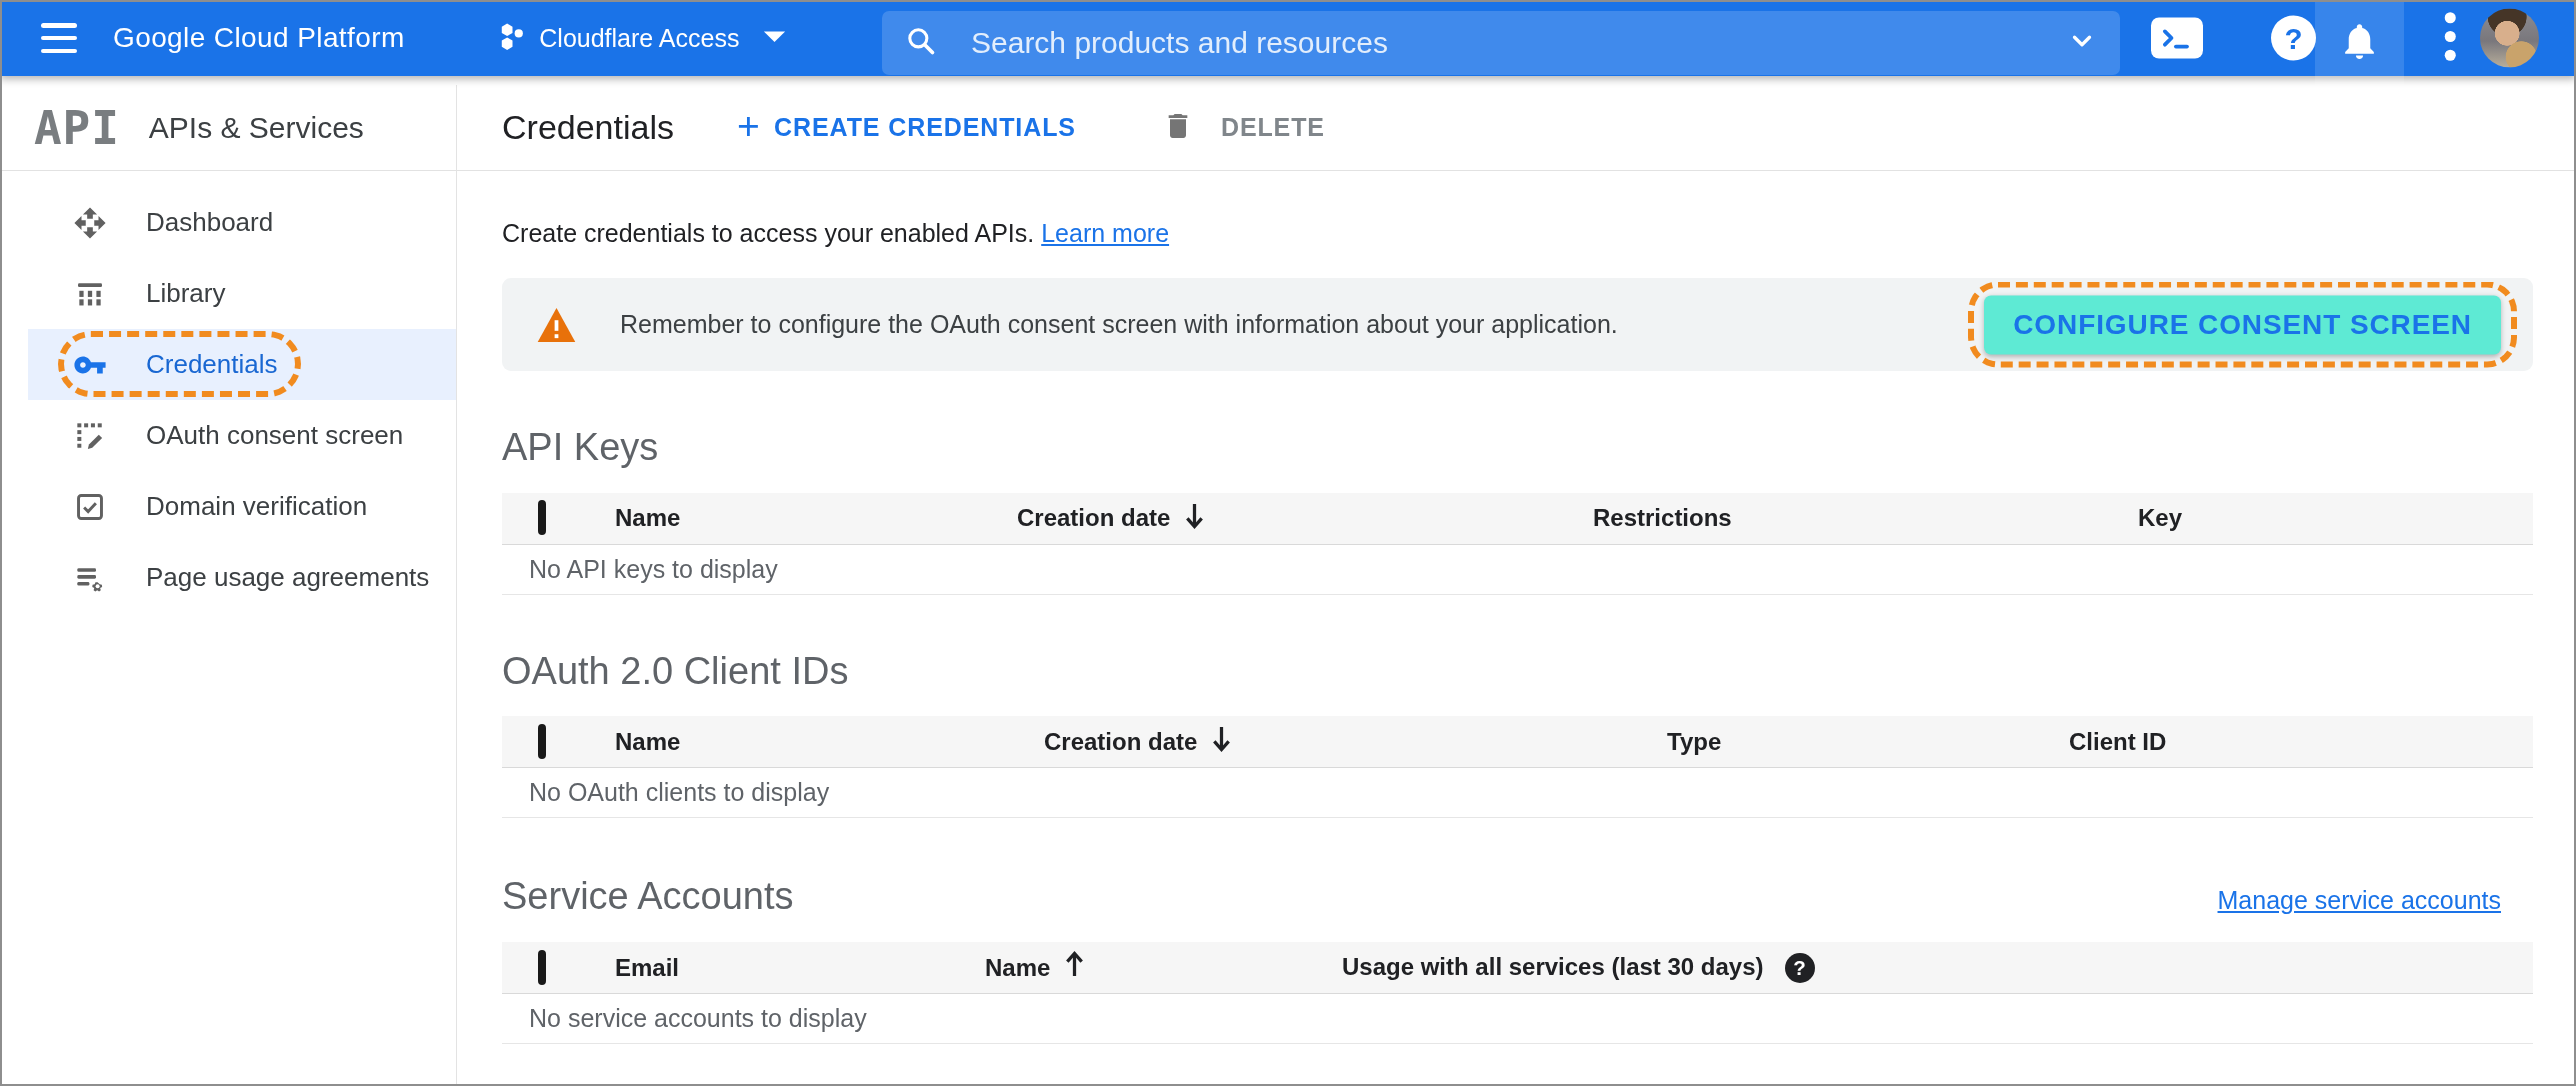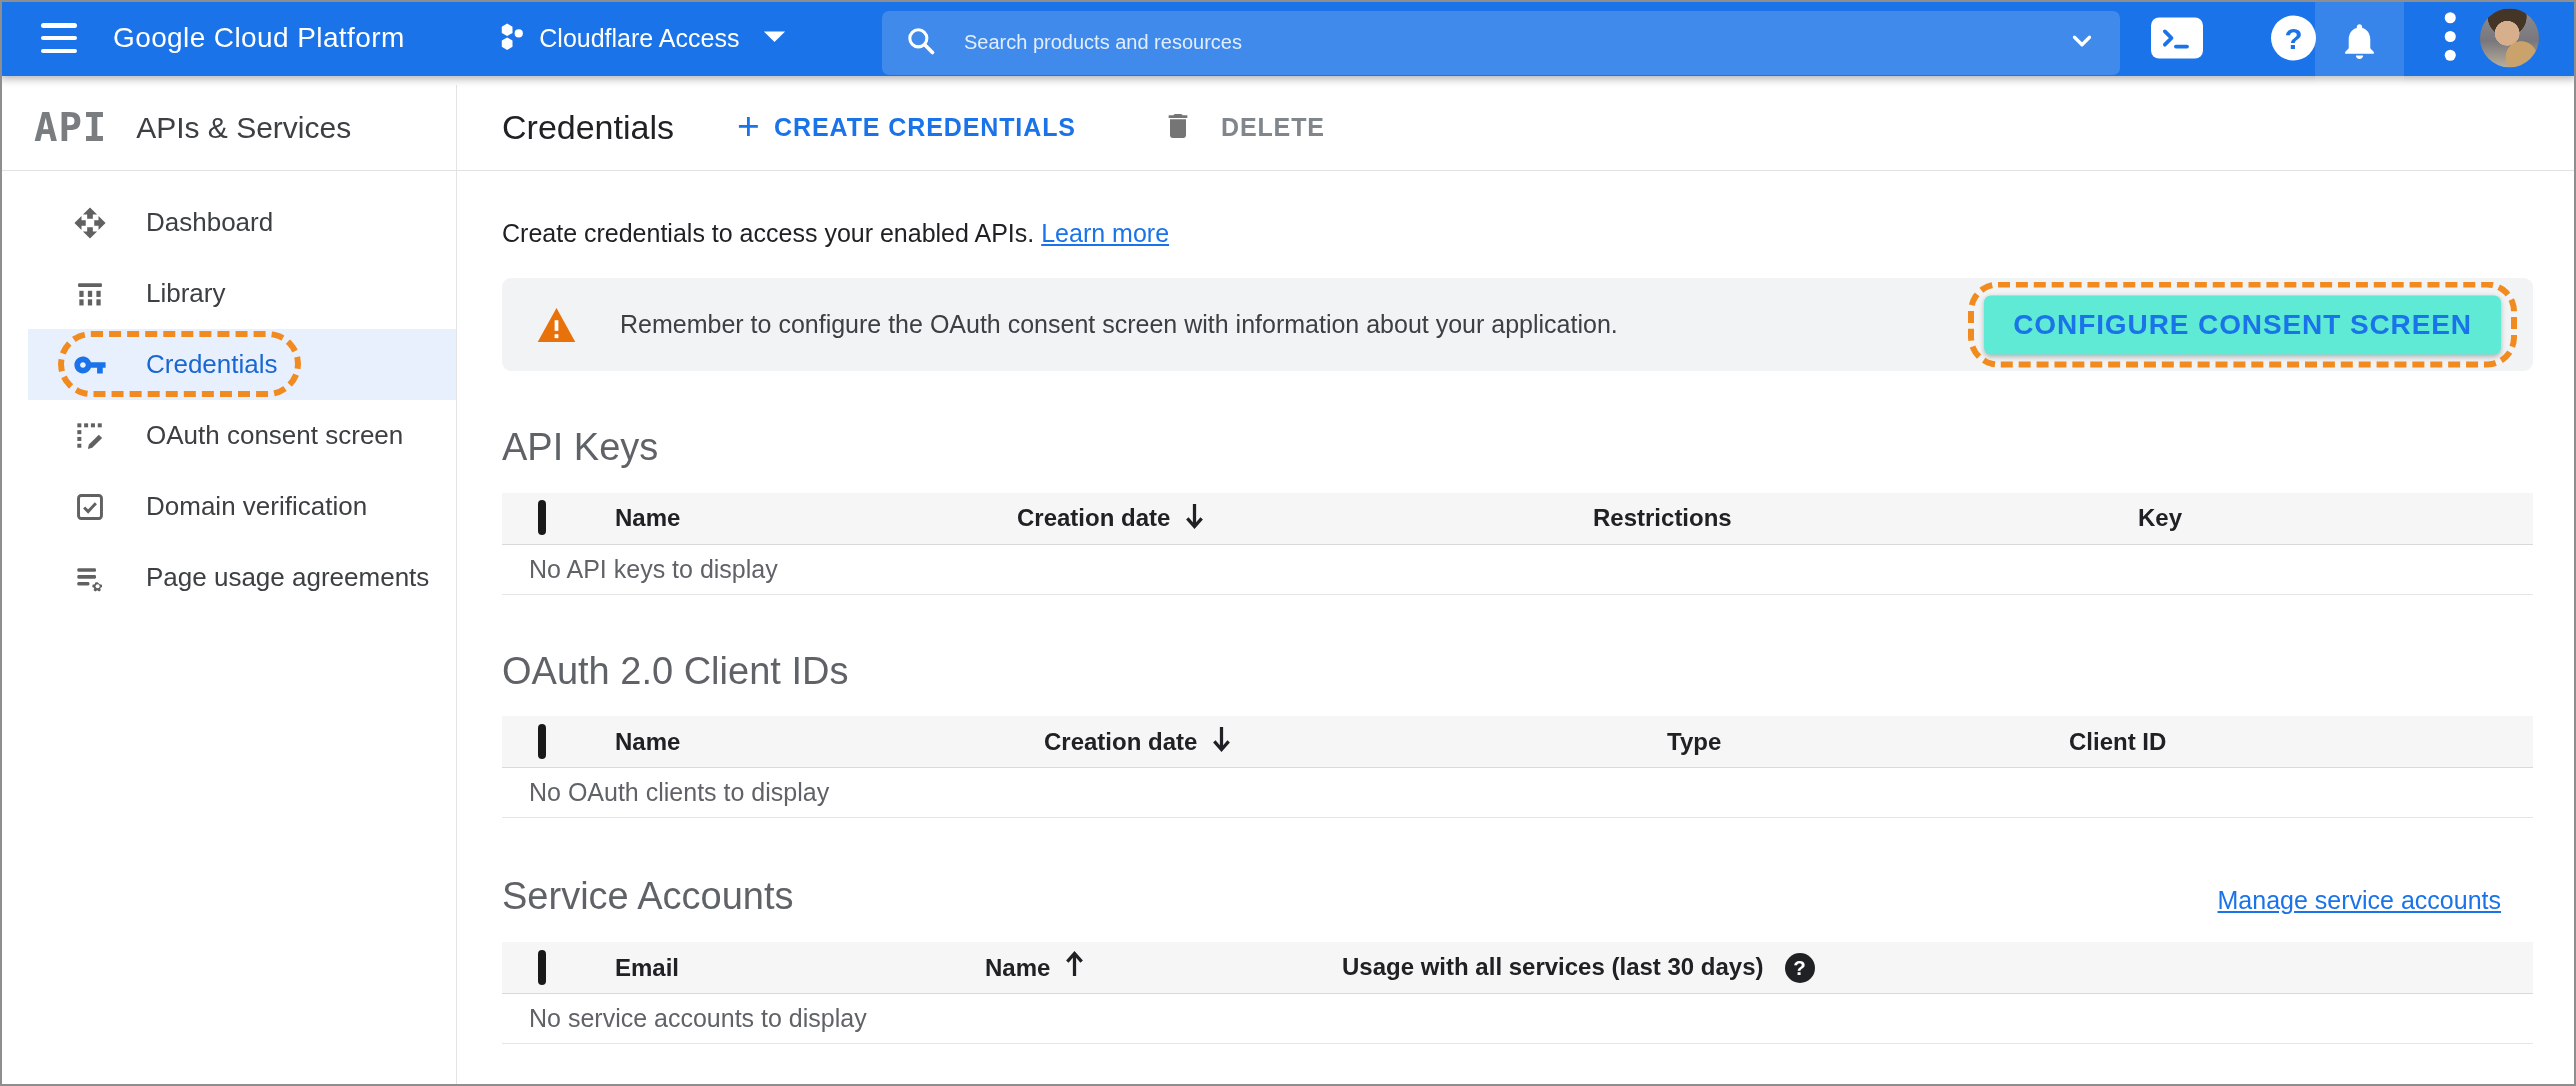--- a/index.html
+++ b/index.html
@@ -13,43 +13,43 @@
             box-shadow:0 2.7px 8px rgba(0,0,0,.30); z-index:50; }
   .vcenter { top:50%; transform:translateY(-50%); }
   .hamburger { left:41px; width:36px; height:30px; display:flex; flex-direction:column; justify-content:space-between; cursor:pointer; }
   .hamburger span { display:block; height:4.5px; background:#fff; border-radius:2.7px; }
   .brand { left:113px; color:#fff; font-size:28px; letter-spacing:0.4px; white-space:nowrap; }
   .project { left:500px; display:flex; align-items:center; gap:14.3px; cursor:pointer; }
   .project-label { color:#fff; font-size:25px; white-space:nowrap; }
   .project-chevron { margin-left:9px; }
   .searchbar { left:882px; top:10.7px; width:1238px; height:64px; background:rgba(255,255,255,.17);
                border-radius:7.1px; display:flex; align-items:center; padding:0 23px; }
-  .searchbar input { flex:1; margin-left:27px; background:transparent; border:none; outline:none;
-                     color:#fff; font-size:20px; font-family:"Liberation Sans",sans-serif; }
+  .searchbar input { flex:1; margin-left:34px; background:transparent; border:none; outline:none;
+                     color:#fff; font-size:30px; font-family:"Liberation Sans",sans-serif; }
   .searchbar input::placeholder { color:rgba(255,255,255,.85); }
   .shell-btn { left:2151px; width:52px; height:41px; background:#fff; border-radius:8px;
                display:flex; align-items:center; justify-content:center; cursor:pointer; }
   .help-btn { left:2271px; width:45px; height:45px; background:#fff; border-radius:50%;
               display:flex; align-items:center; justify-content:center; cursor:pointer; }
   .help-btn span { color:#1a73e8; font-size:29.5px; font-weight:700; line-height:1; }
   .bell-wrap { left:2315px; top:0; width:89px; height:85px; background:rgba(255,255,255,.13);
                display:flex; align-items:center; justify-content:center; cursor:pointer; }
   .dots-btn { left:2444px; cursor:pointer; }
   .avatar { left:2480px; width:59px; height:59px; border-radius:50%; cursor:pointer; overflow:hidden;
     background:
       radial-gradient(circle at 70% 82%, #c9a36b 0 24%, rgba(0,0,0,0) 25%),
       radial-gradient(circle at 46% 42%, #d8af8c 0 26%, rgba(0,0,0,0) 27%),
       radial-gradient(circle at 46% 14%, #453527 0 32%, rgba(0,0,0,0) 33%),
       linear-gradient(180deg,#8e8d92 0%,#79777c 55%,#b8ae9b 100%); }
 
   
   .sidebar { position:absolute; top:85px; left:0; width:457px; bottom:0; background:#fff;
              border-right:1.8px solid #e3e3e3; z-index:10; }
   .sidebar-header { height:86px; border-bottom:1.8px solid #e2e2e2; display:flex; align-items:center; padding-left:34px; }
-  .api-logo { font-family:"DejaVu Sans Mono",monospace; font-weight:700; font-size:39px; color:#797d80; letter-spacing:0.9px; }
+  .api-logo { font-family:"DejaVu Sans Mono",monospace; font-weight:700; font-size:46px; color:#797d80; letter-spacing:0.9px; }
   .sidebar-title { margin-left:29px; font-size:30px; color:#3c4043; }
   .sidenav { padding-top:16px; }
   .nav-item { position:relative; height:71px; display:flex; align-items:center; padding-left:45px; cursor:pointer;margin-left:28px; }
   .nav-item .nicon { width:34px; height:34px; display:flex; align-items:center; justify-content:center; }
   .nav-item .nlabel { margin-left:39px; font-size:26px; color:#3c4043; white-space:nowrap; }
   .nav-item.selected { background:#e8f0fe; }
   .nav-item.selected .nlabel { color:#1967d2; }
   .nav-annotation { position:absolute; left:29.5px; top:1.8px; width:243px; height:66px;
                     border:6.3px dashed #f18b1f; border-radius:34px; pointer-events:none; z-index:60; }
 

